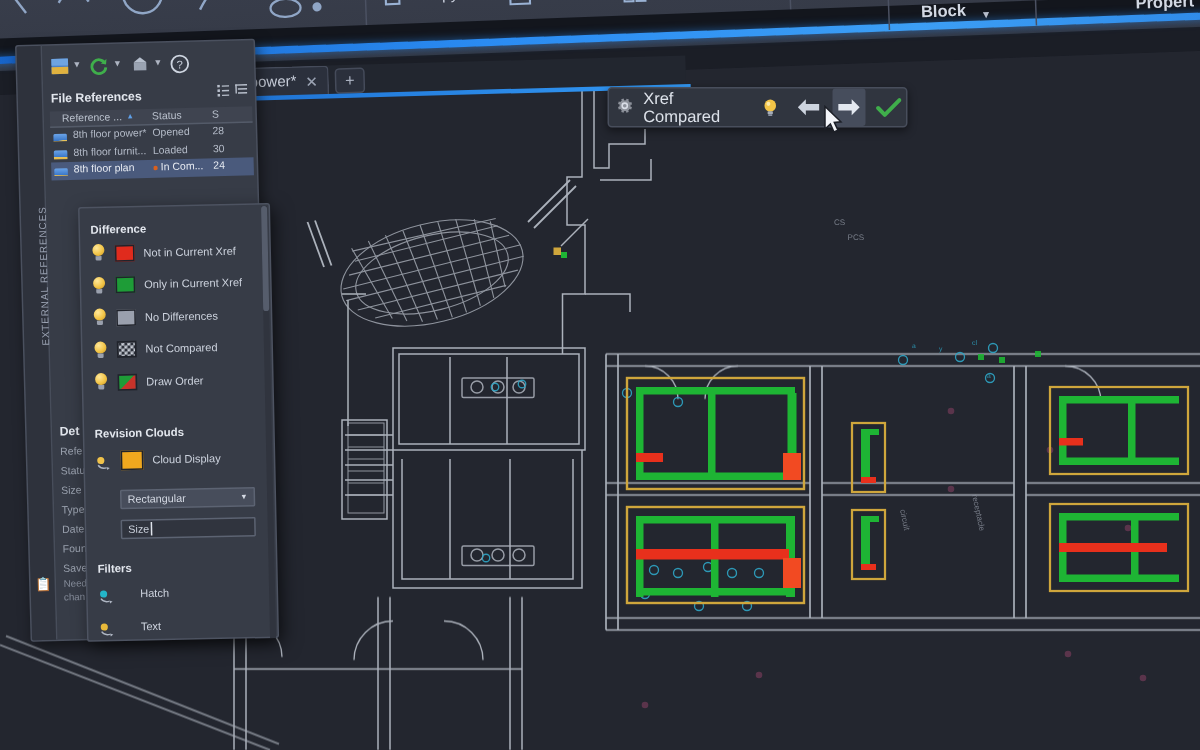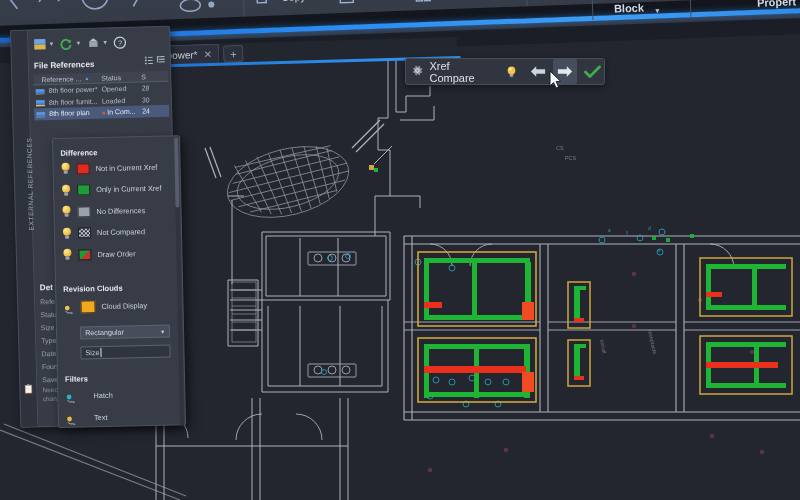--- a/index.html
+++ b/index.html
@@ -493,21 +493,21 @@
     <div id="tab-underline"></div>
   </div>
 
   <div id="xref-bar">
     <div class="gear">
       <svg width="13" height="13" viewBox="0 0 16 16">
         <path fill="#d8dde6" d="M8 5.2A2.8 2.8 0 1 0 8 10.8 2.8 2.8 0 0 0 8 5.2zm0 4.3A1.5 1.5 0 1 1 8 6.5a1.5 1.5 0 0 1 0 3z"></path>
         <path fill="#d8dde6" d="M14 9.1l-1.3-.3a4.8 4.8 0 0 0 0-1.6L14 6.9l-.6-2-1.3.4a4.8 4.8 0 0 0-1.1-1.1l.4-1.3-2-.6-.3 1.3a4.8 4.8 0 0 0-1.6 0L7.1 2l-2 .6.4 1.3a4.8 4.8 0 0 0-1.1 1.1L3.1 4.6l-.6 2 1.3.3a4.8 4.8 0 0 0 0 1.6L2.5 9.1l.6 2 1.3-.4a4.8 4.8 0 0 0 1.1 1.1l-.4 1.3 2 .6.3-1.3a4.8 4.8 0 0 0 1.6 0l.3 1.3 2-.6-.4-1.3a4.8 4.8 0 0 0 1.1-1.1l1.3.4.6-2z" opacity=".55"></path>
       </svg>
     </div>
-    <span id="xref-title">Xref Compare</span>
+    <span id="xref-title">Xref Compared</span>
     <div class="xr-btn" style="margin-left:6px">
       <svg width="13" height="14" viewBox="0 0 14 16">
         <ellipse cx="7" cy="6.2" rx="4.4" ry="4.6" fill="#f2c447"></ellipse>
         <ellipse cx="5.6" cy="4.8" rx="1.5" ry="1.6" fill="#fbe9a8"></ellipse>
         <rect x="5" y="10.4" width="4" height="2.4" rx=".6" fill="#a6adb9"></rect>
         <rect x="5.4" y="12.8" width="3.2" height="1.3" rx=".5" fill="#8d95a3"></rect>
       </svg>
     </div>
     <div class="xr-btn" style="margin-left:3px">
       <svg width="16" height="13" viewBox="0 0 18 14">

